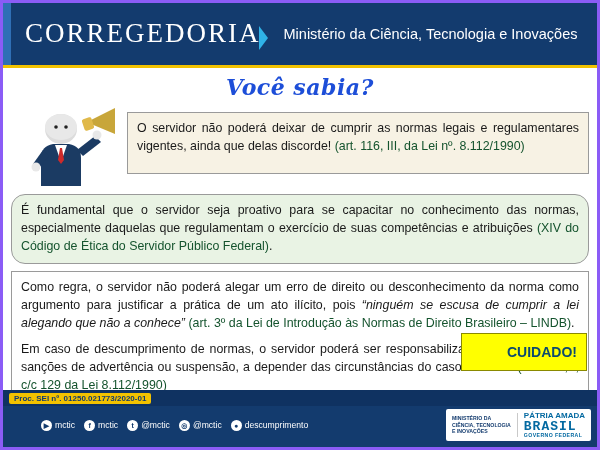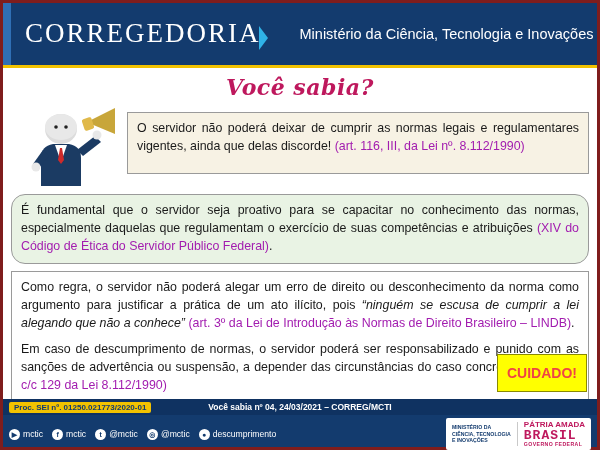--- a/index.html
+++ b/index.html
@@ -6,21 +6,21 @@
   body{
     width:600px;height:450px;
     font-family:"Liberation Sans", sans-serif;
     background:#ffffff;
     overflow:hidden;
   }
   .page{
     position:relative;
     width:600px;height:450px;
     box-sizing:border-box;
-    border:3px solid #7f1d1d;
+    border:3px solid #8b5cf6;
     background:#ffffff;
   }
 
   
   .header{
     position:relative;
     height:62px;
     background:#133b6e;
     display:flex;align-items:center;
     box-sizing:border-box;
@@ -45,31 +45,31 @@
     width:0;height:0;
     border-left:9px solid #2fb3e8;
     border-top:12px solid transparent;
     border-bottom:12px solid transparent;
     margin-left:-2px;
     vertical-align:middle;
   }
   .ministry{
     color:#ffffff;
     font-size:14.5px;
-    margin-left:32px;
+    margin-left:16px;
     white-space:nowrap;
   }
 
   
   .hr-yellow{height:3px;background:#f2c200;}
 
   
   .title{
     text-align:center;
-    color:#be185d;
+    color:#1d4ed8;
     font-family:"DejaVu Serif", serif;
     font-style:italic;
     font-weight:bold;
     font-size:22px;
     margin:6px 0 2px 0;
     letter-spacing:.5px;
   }
 
   
   .body{
@@ -108,41 +108,41 @@
   .box-2{
     background:#e9f3e4;
     margin-top:7px;
     border-radius:14px;
   }
   .box-3{
     background:#ffffff;
     margin-top:7px;
     position:relative;
   }
-  .blue{color:#a21caf;}
+  .blue{color:#14532d;}
   .ital{font-style:italic;}
 
   .warn{
     position:absolute;
     right:10px;
-    bottom:55px;
+    bottom:76px;
     width:88px;height:36px;
     background:#ffff00;
     border:1px solid #8a8a00;
-    color:#ef4444;
+    color:#0c4a6e;
     font-weight:bold;
     font-size:14px;
-    display:flex;align-items:center;justify-content:center;
+    display:flex;align-items:center;justify-content:center;padding-left:36px;
   }
 
   
   .footer{
     position:absolute;
     left:0;right:0;bottom:0;
-    height:48px;
+    height:57px;
     background:#133b6e;
     color:#ffffff;
     box-sizing:border-box;
   }
   .footer-top{
     height:16px;
     background:#0f3261;
     display:flex;align-items:center;
     padding:0 6px;
     font-size:8.5px;
@@ -172,20 +172,21 @@
   }
   .site{
     color:#ffffff;
     font-size:11.5px;
     font-weight:bold;
     white-space:nowrap;
   }
   .socials{
     display:flex;align-items:flex-start;gap:9px;
     font-size:8.6px;
+    margin-left:32px;
   }
   .social{
     display:flex;align-items:center;gap:3px;
     color:#ffffff;white-space:nowrap;
   }
   .sicon{
     width:11px;height:11px;border-radius:50%;
     background:#ffffff;color:#133b6e;
     font-size:7px;font-weight:bold;
     display:flex;align-items:center;justify-content:center;
@@ -197,21 +198,21 @@
     background:#ffffff;
     padding:3px 6px;
     border-radius:2px;
   }
   .brasil .divider{width:1px;height:24px;background:#c9c9c9;}
   .brasil-min{
     color:#133b6e;font-size:5.2px;font-weight:bold;line-height:1.25;
     text-align:left;
   }
   .brasil-txt{
-    color:#be185d;
+    color:#0369a1;
     text-align:left;
     line-height:1;
   }
   .brasil-txt .l1{font-size:8px;font-weight:bold;}
   .brasil-txt .l2{font-size:13px;font-weight:bold;letter-spacing:1px;font-family:Liberation Mono, monospace;}
   .brasil-txt .l3{font-size:5.2px;font-weight:bold;letter-spacing:.4px;}
 </style>
 </head>
 <body>
 
@@ -277,21 +278,20 @@
         <span>Em caso de descumprimento de normas, o servidor poderá ser responsabilizado e punido com as sanções de advertência ou suspensão, a depender das circunstâncias do caso concreto </span><span class="blue">(art. 127, I, c/c 129 da Lei 8.112/1990)</span>
       </div>
     </div>
   </div>
 
   <div class="warn">CUIDADO!</div>
 
   <div class="footer">
     <div class="footer-top">
       <span class="sei-badge">Proc. SEI nº. 01250.021773/2020-01</span>
-      <span class="footer-center">Você sabia nº 04, 24/03/2021 – CORREG/MCTI</span>
     </div>
     <div class="footer-main">
       <span class="socials">
         <span class="social">
           <span class="sicon">▶</span>
           <span>mctic</span>
         </span>
         <span class="social">
           <span class="sicon">f</span>
           <span>mctic</span>

